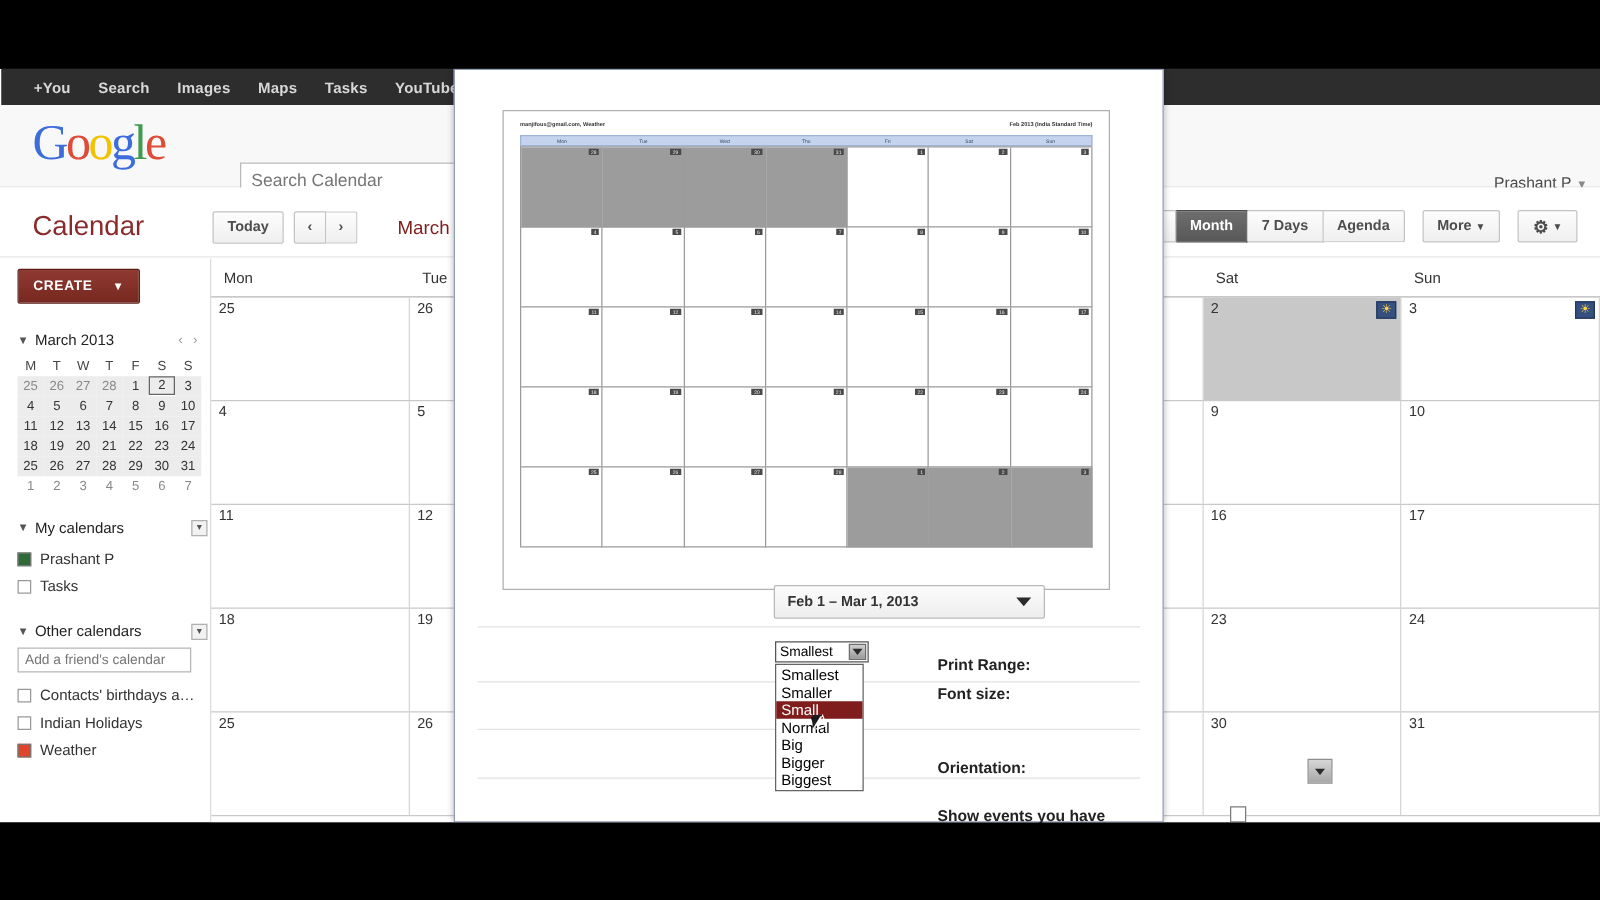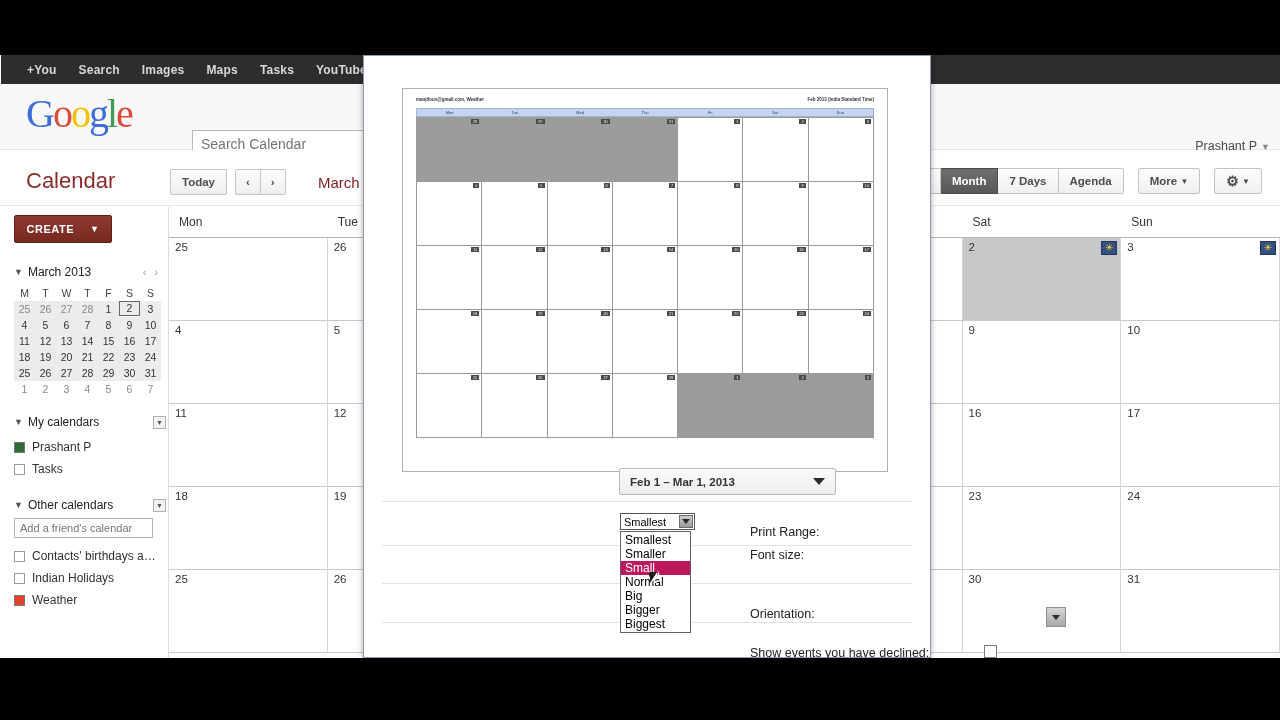--- a/index.html
+++ b/index.html
@@ -196,21 +196,21 @@
     position:relative;
   }
   .pv-cell .n {
     position:absolute; right:2px; top:1px;
     font-size:4px; color:#333; background:#4a4a4a; color:#eee;
     padding:0 2px;
   }
   .pv-cell.g { background:#9c9c9c; }
 
   .rowline { position:absolute; left:18px; right:18px; height:1px; background:#e2e2e2; }
-  .flabel { position:absolute; font-size:12.5px; font-weight:normal; color:#222; }
+  .flabel { position:absolute; font-size:12.5px; font-weight:bold; color:#222; }
 
   .combo {
     position:absolute; display:flex; align-items:center;
     height:27px; border:1px solid #b8b8b8; border-radius:2px;
     background:linear-gradient(#fcfcfc,#ededed);
     font-size:11.5px; font-weight:bold; color:#333;
     padding:0 10px; cursor:pointer;
   }
   .combo .arrow {
     margin-left:auto; width:0;height:0;
@@ -235,21 +235,21 @@
   }
   .optlist {
     position:absolute; left:620px; top:531px; width:71px;
     background:#fff; border:1px solid #646464; z-index:52;
     padding:1px 0;
   }
   .optlist div {
     font-size:12px; color:#000; height:14px; line-height:14px; padding-left:4px;
     font-family:"Liberation Sans", sans-serif;
   }
-  .optlist div.hl { background:#be185d; color:#fff; }
+  .optlist div.hl { background:#7f1d1d; color:#fff; }
   .cursor {
     position:absolute; left:650px; top:572px; z-index:56;
     width:0;height:0; pointer-events:none;
   }
   .cursor::before {
     content:""; position:absolute;
     border-left:6px solid #111; border-right:3px solid transparent;
     border-top:0; border-bottom:10px solid transparent;
     transform:rotate(-20deg);
     width:0;height:0;

